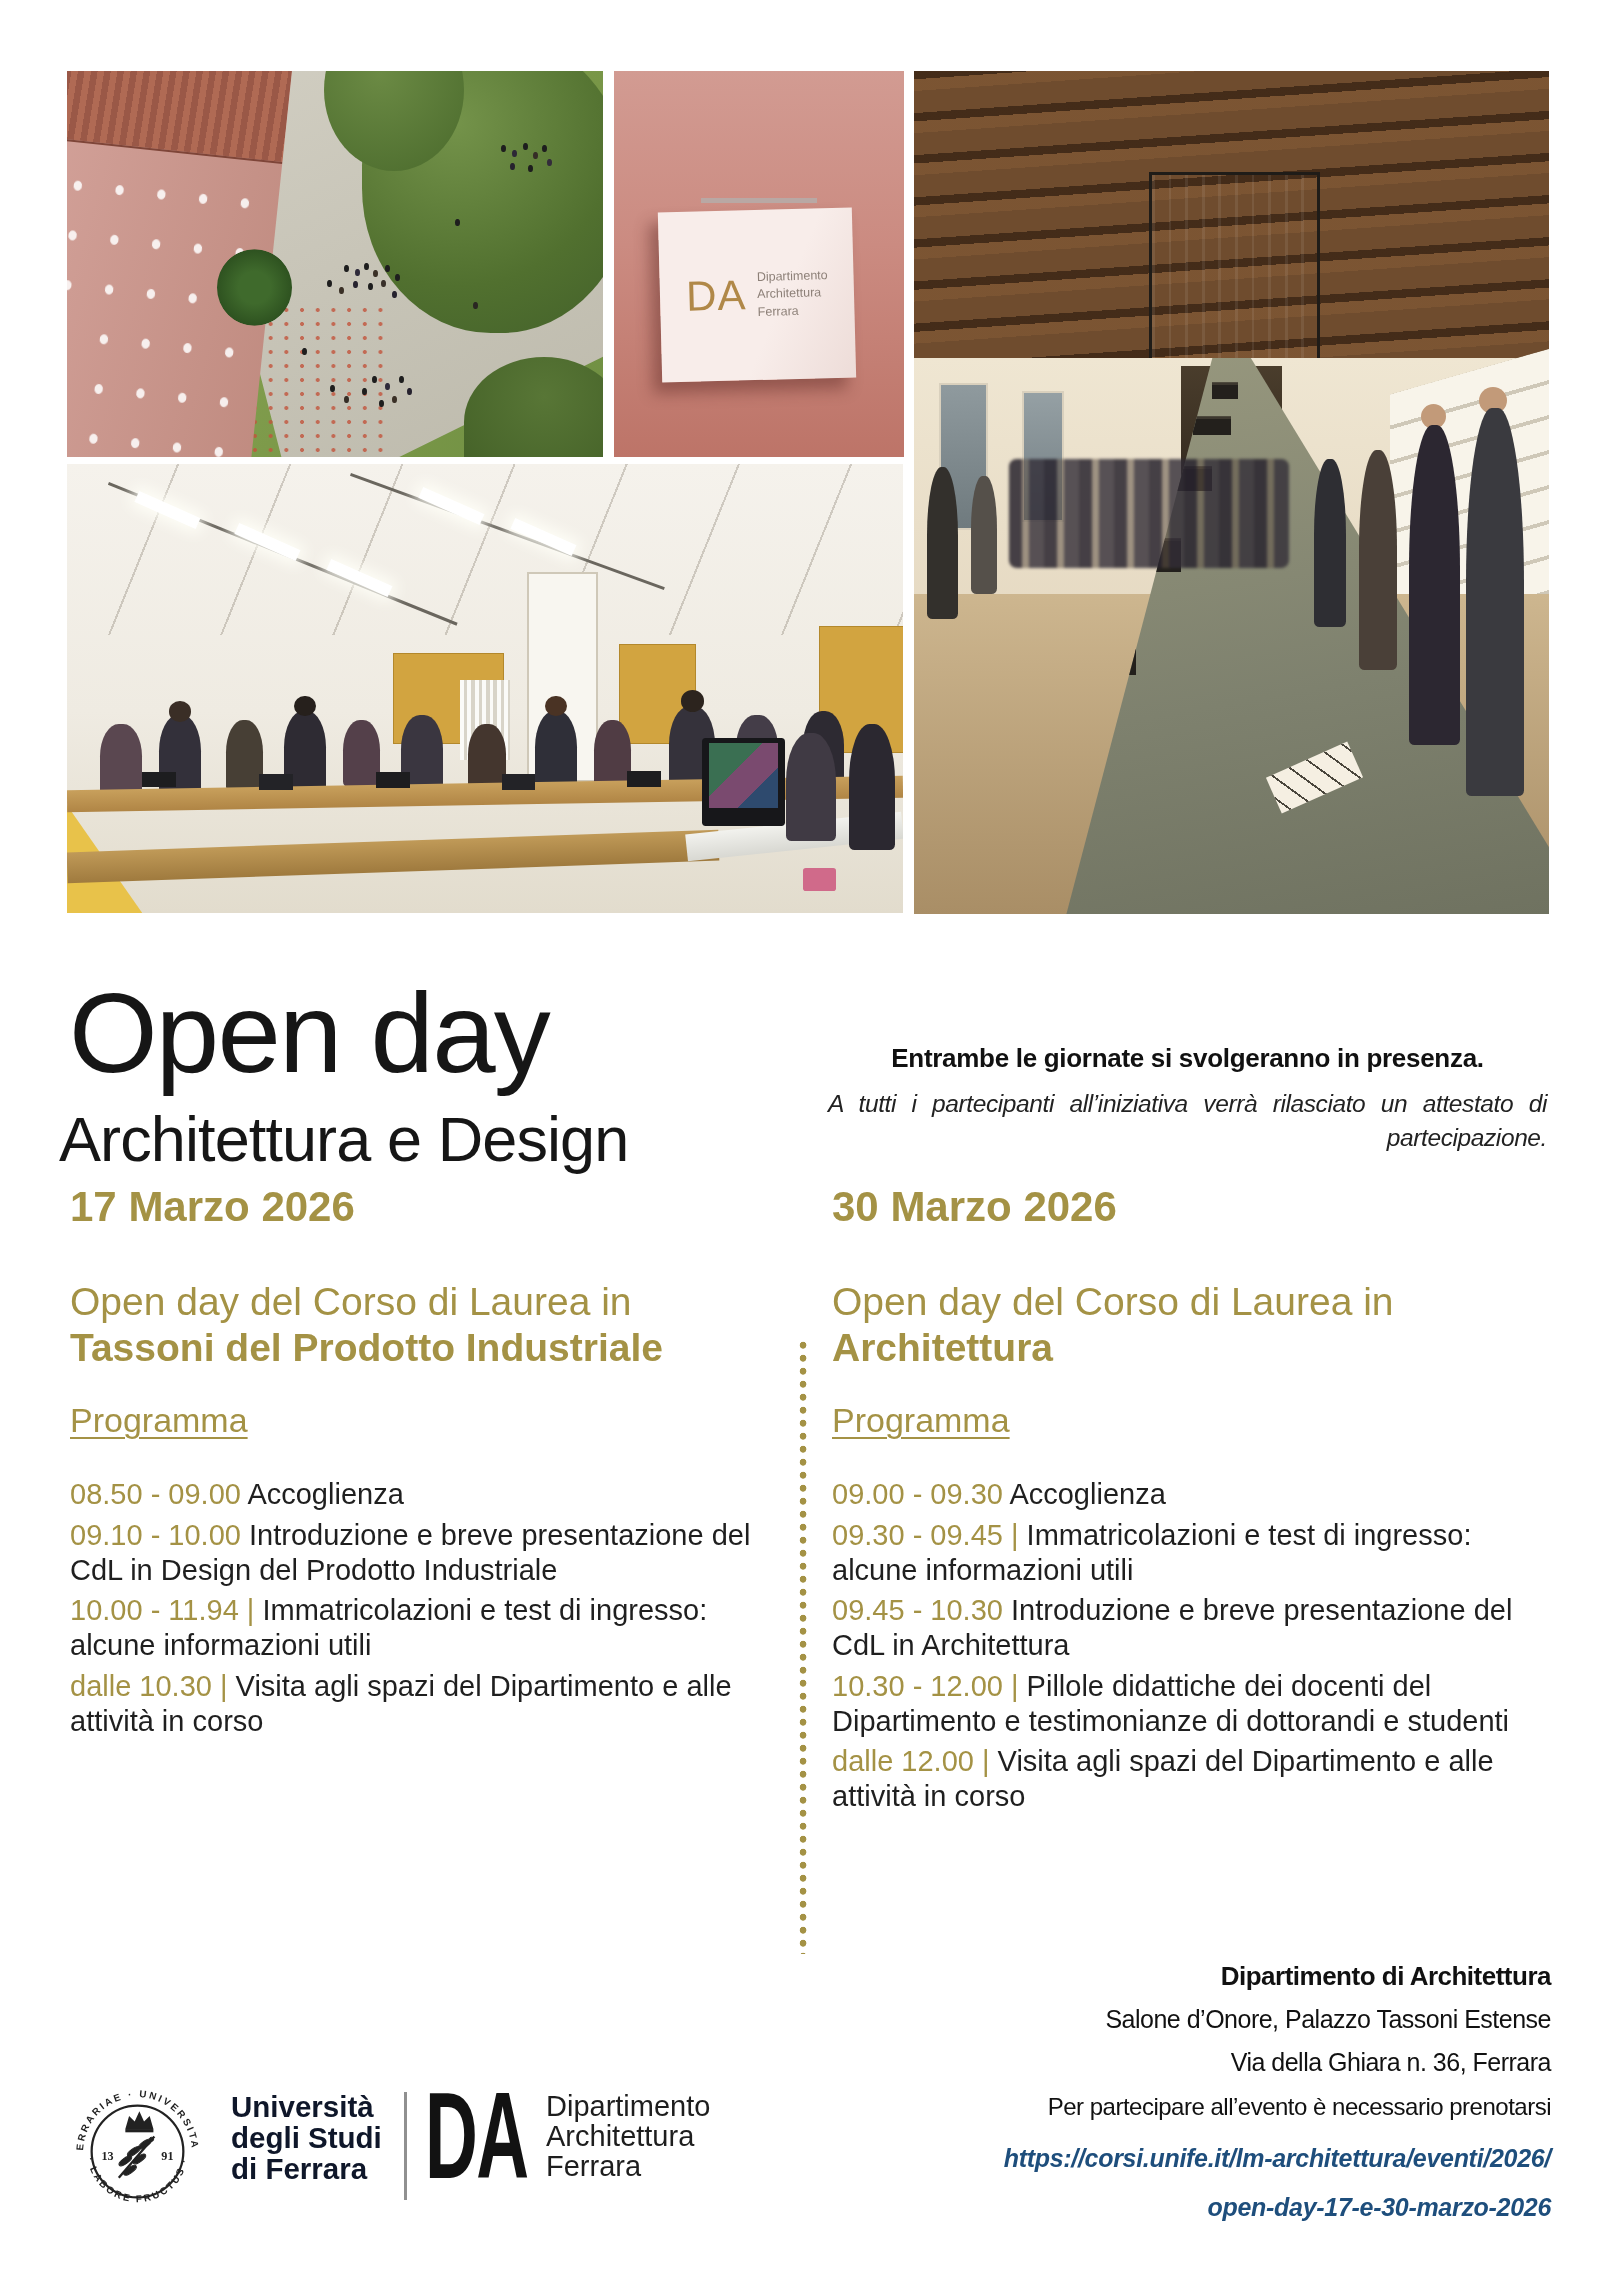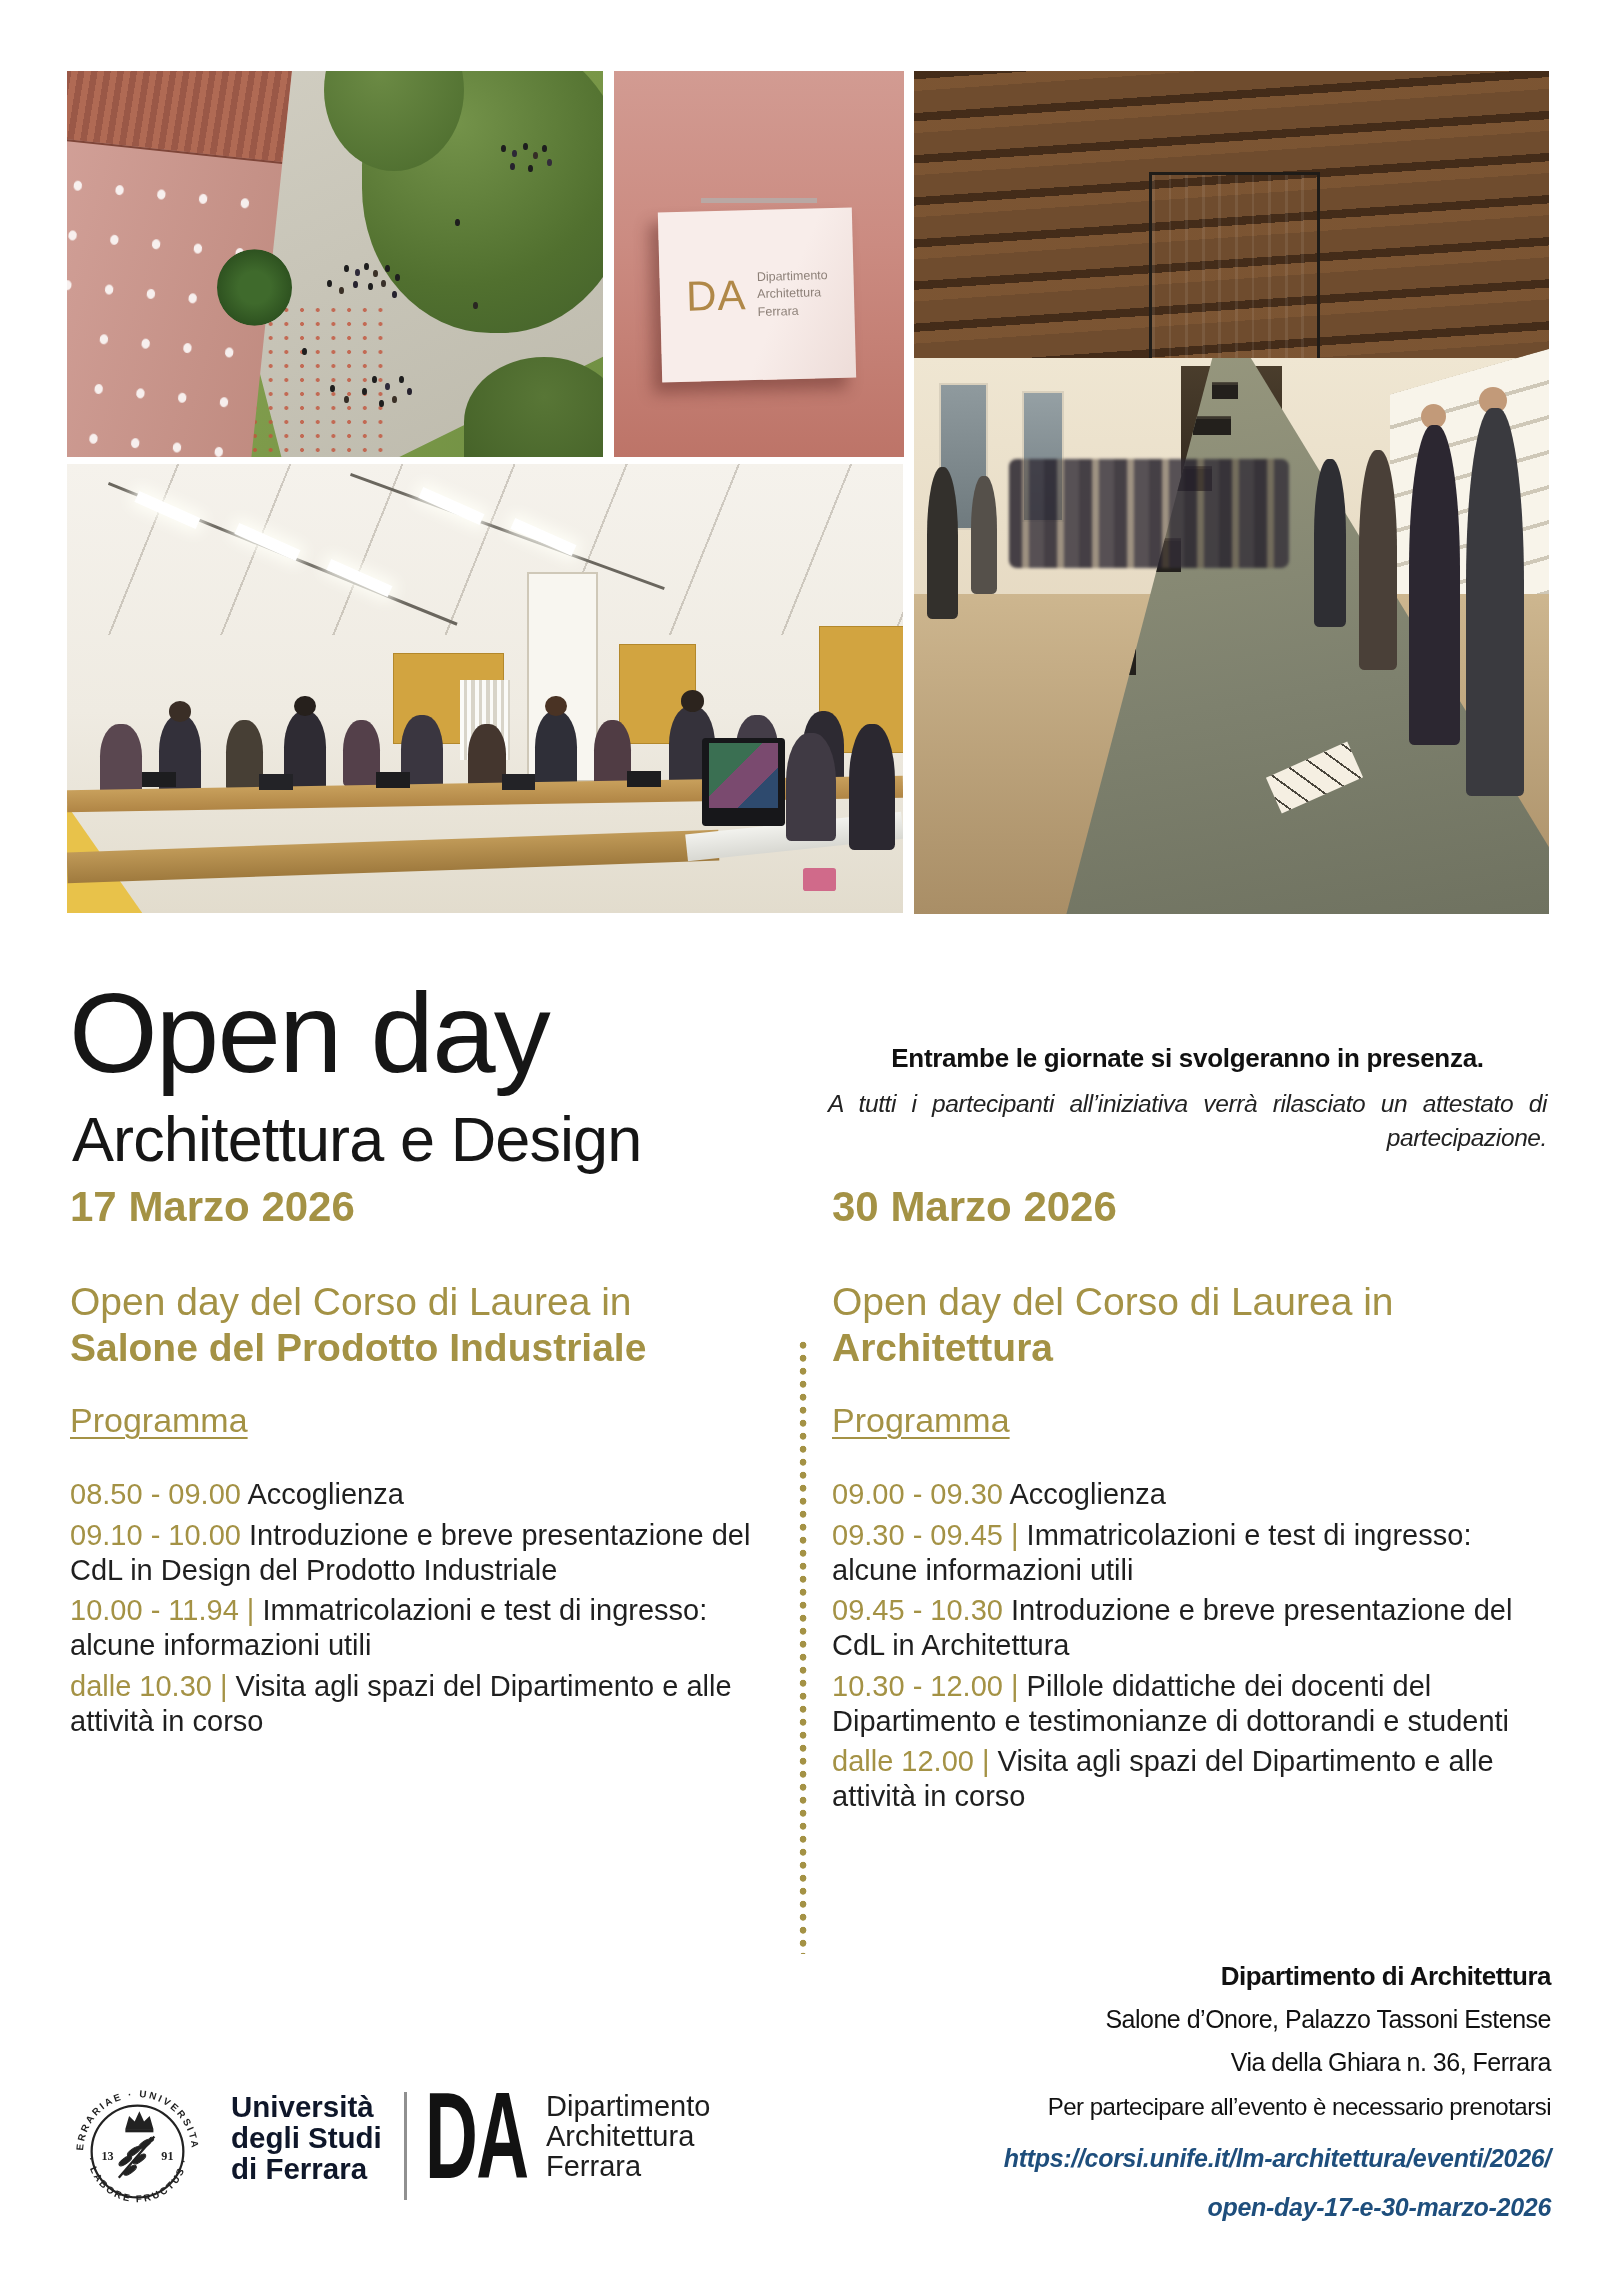--- a/index.html
+++ b/index.html
@@ -4,21 +4,21 @@
 <style>
   html,body{margin:0;padding:0;background:#ffffff;}
   .poster{position:relative;width:1619px;height:2289px;background:#fff;overflow:hidden;
           font-family:"Liberation Sans","DejaVu Sans",sans-serif;color:#1a1a1a;}
   .abs{position:absolute;}
   .photo{position:absolute;overflow:hidden;background:#ddd;}
   .photo *{position:absolute;}
 
   
   .title-main{position:absolute;left:69px;top:976px;font-size:114px;line-height:1;letter-spacing:-1.8px;color:#161616;}
-  .title-sub{position:absolute;left:72px;top:1108px;font-size:63px;line-height:1;letter-spacing:-0.9px;color:#161616;}
+  .title-sub{position:absolute;left:59px;top:1108px;font-size:63px;line-height:1;letter-spacing:-0.9px;color:#161616;}
 
   .intro{position:absolute;left:828px;top:1043px;width:719px;}
   .intro-bold{margin:0;font-size:26px;font-weight:bold;letter-spacing:-0.3px;text-align:center;white-space:nowrap;color:#111;}
   .intro-italic{margin:13px 0 0 0;font-size:24.5px;font-style:italic;letter-spacing:-0.4px;line-height:34px;
                 text-align:justify;text-align-last:right;color:#222;}
 
   .col{position:absolute;top:1184px;}
   .col-left{left:70px;width:729px;}
   .col-right{left:832px;width:718px;}
   .date{margin:0;font-size:42px;font-weight:bold;line-height:46px;color:#A49245;}
@@ -181,21 +181,21 @@
 
   <div class="intro">
     <p class="intro-bold">Entrambe le giornate si svolgeranno in presenza.</p>
     <p class="intro-italic">A tutti i partecipanti all’iniziativa verrà rilasciato un attestato di partecipazione.</p>
   </div>
 
   <div class="col col-left">
     <p class="date">17 Marzo 2026</p>
     <p class="course">
       <span>Open day del Corso di Laurea in</span><br>
-      <span class="bold">Salone del Prodotto Industriale</span>
+      <span class="bold">Tassoni del Prodotto Industriale</span>
     </p>
     <a class="programma">Programma</a>
     <div class="schedule">
       <p class="sched"><span class="t">08.50 - 09.00</span> <span class="t"></span> <span>Accoglienza</span></p>
       <p class="sched"><span class="t">09.10 - 10.00</span> <span class="t"></span> <span>Introduzione e breve presentazione del CdL in Design del Prodotto Industriale</span></p>
       <p class="sched"><span class="t">10.00 - 11.94</span> <span class="t">|</span> <span>Immatricolazioni e test di ingresso: alcune informazioni utili</span></p>
       <p class="sched"><span class="t">dalle 10.30</span> <span class="t">|</span> <span>Visita agli spazi del Dipartimento e alle attività in corso</span></p>
     </div>
   </div>
 

